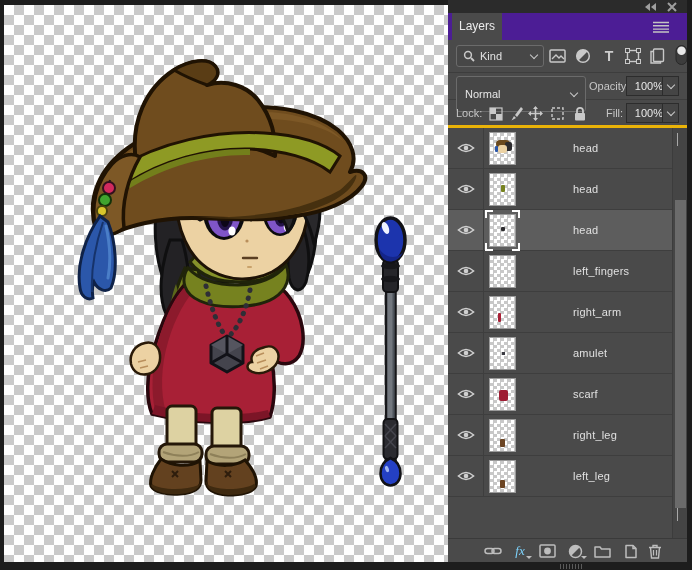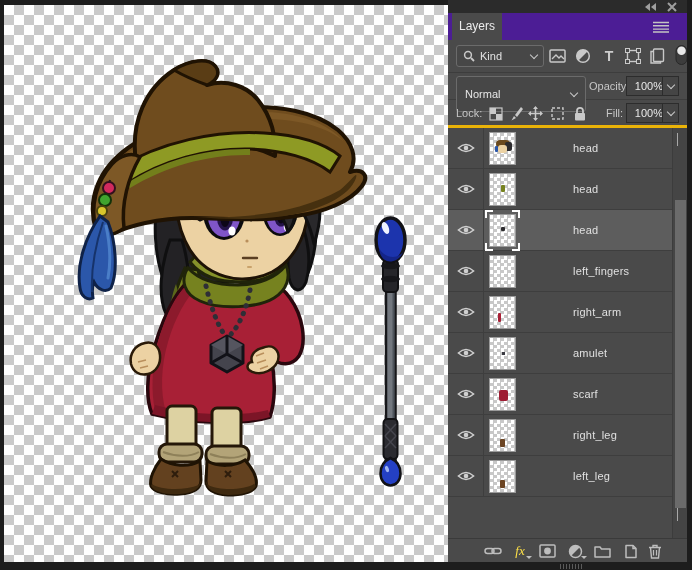--- a/index.html
+++ b/index.html
@@ -66,21 +66,21 @@
   .scrollbar{position:absolute;left:224px;top:128px;width:15px;height:410px;background:#454545;border-left:1px solid #3c3c3c;}
   .sb-thumb{position:absolute;left:2px;top:72px;width:11px;height:308px;background:#6b6b6b;cursor:pointer;}
   .sb-up{position:absolute;left:4px;top:6px;cursor:pointer;}
   .sb-dn{position:absolute;left:4px;bottom:18px;cursor:pointer;}
   .chev-up{width:6px;height:6px;border-left:1.7px solid #a8a8a8;border-top:1.7px solid #a8a8a8;transform:rotate(45deg);}
   .chev-dn{width:6px;height:6px;border-right:1.7px solid #a8a8a8;border-bottom:1.7px solid #a8a8a8;transform:rotate(45deg);}
 
   
   .layers-toolbar{position:absolute;left:0;top:538px;width:239px;height:24px;background:#4a4a4a;border-top:1px solid #3a3a3a;}
   .tb{position:absolute;top:3px;width:18px;height:18px;display:flex;align-items:center;justify-content:center;cursor:pointer;}
-  .fx-txt{font-style:italic;font-size:13px;color:#fde047;font-family:"Liberation Serif",serif;}
+  .fx-txt{font-style:italic;font-size:13px;color:#7dd3fc;font-family:"Liberation Serif",serif;}
   .dd-mark{position:absolute;right:-3px;bottom:1px;width:0;height:0;border-left:3px solid transparent;
      border-right:3px solid transparent;border-top:3.5px solid #bdbdbd;}
   .panel-bottom{position:absolute;left:0;top:562px;width:239px;height:8px;background:#1d1d1d;}
   .grip{position:absolute;left:112px;top:2px;width:22px;height:5px;
      background:repeating-linear-gradient(90deg,#5a5a5a 0 1px,transparent 1px 3px);}
 
   
   .frame-top{position:absolute;left:0;top:0;width:448px;height:5px;background:#1d1d1d;}
   .frame-left{position:absolute;left:0;top:0;width:4px;height:570px;background:#1d1d1d;}
   .frame-bottom{position:absolute;left:0;top:562px;width:448px;height:8px;background:#1d1d1d;}

